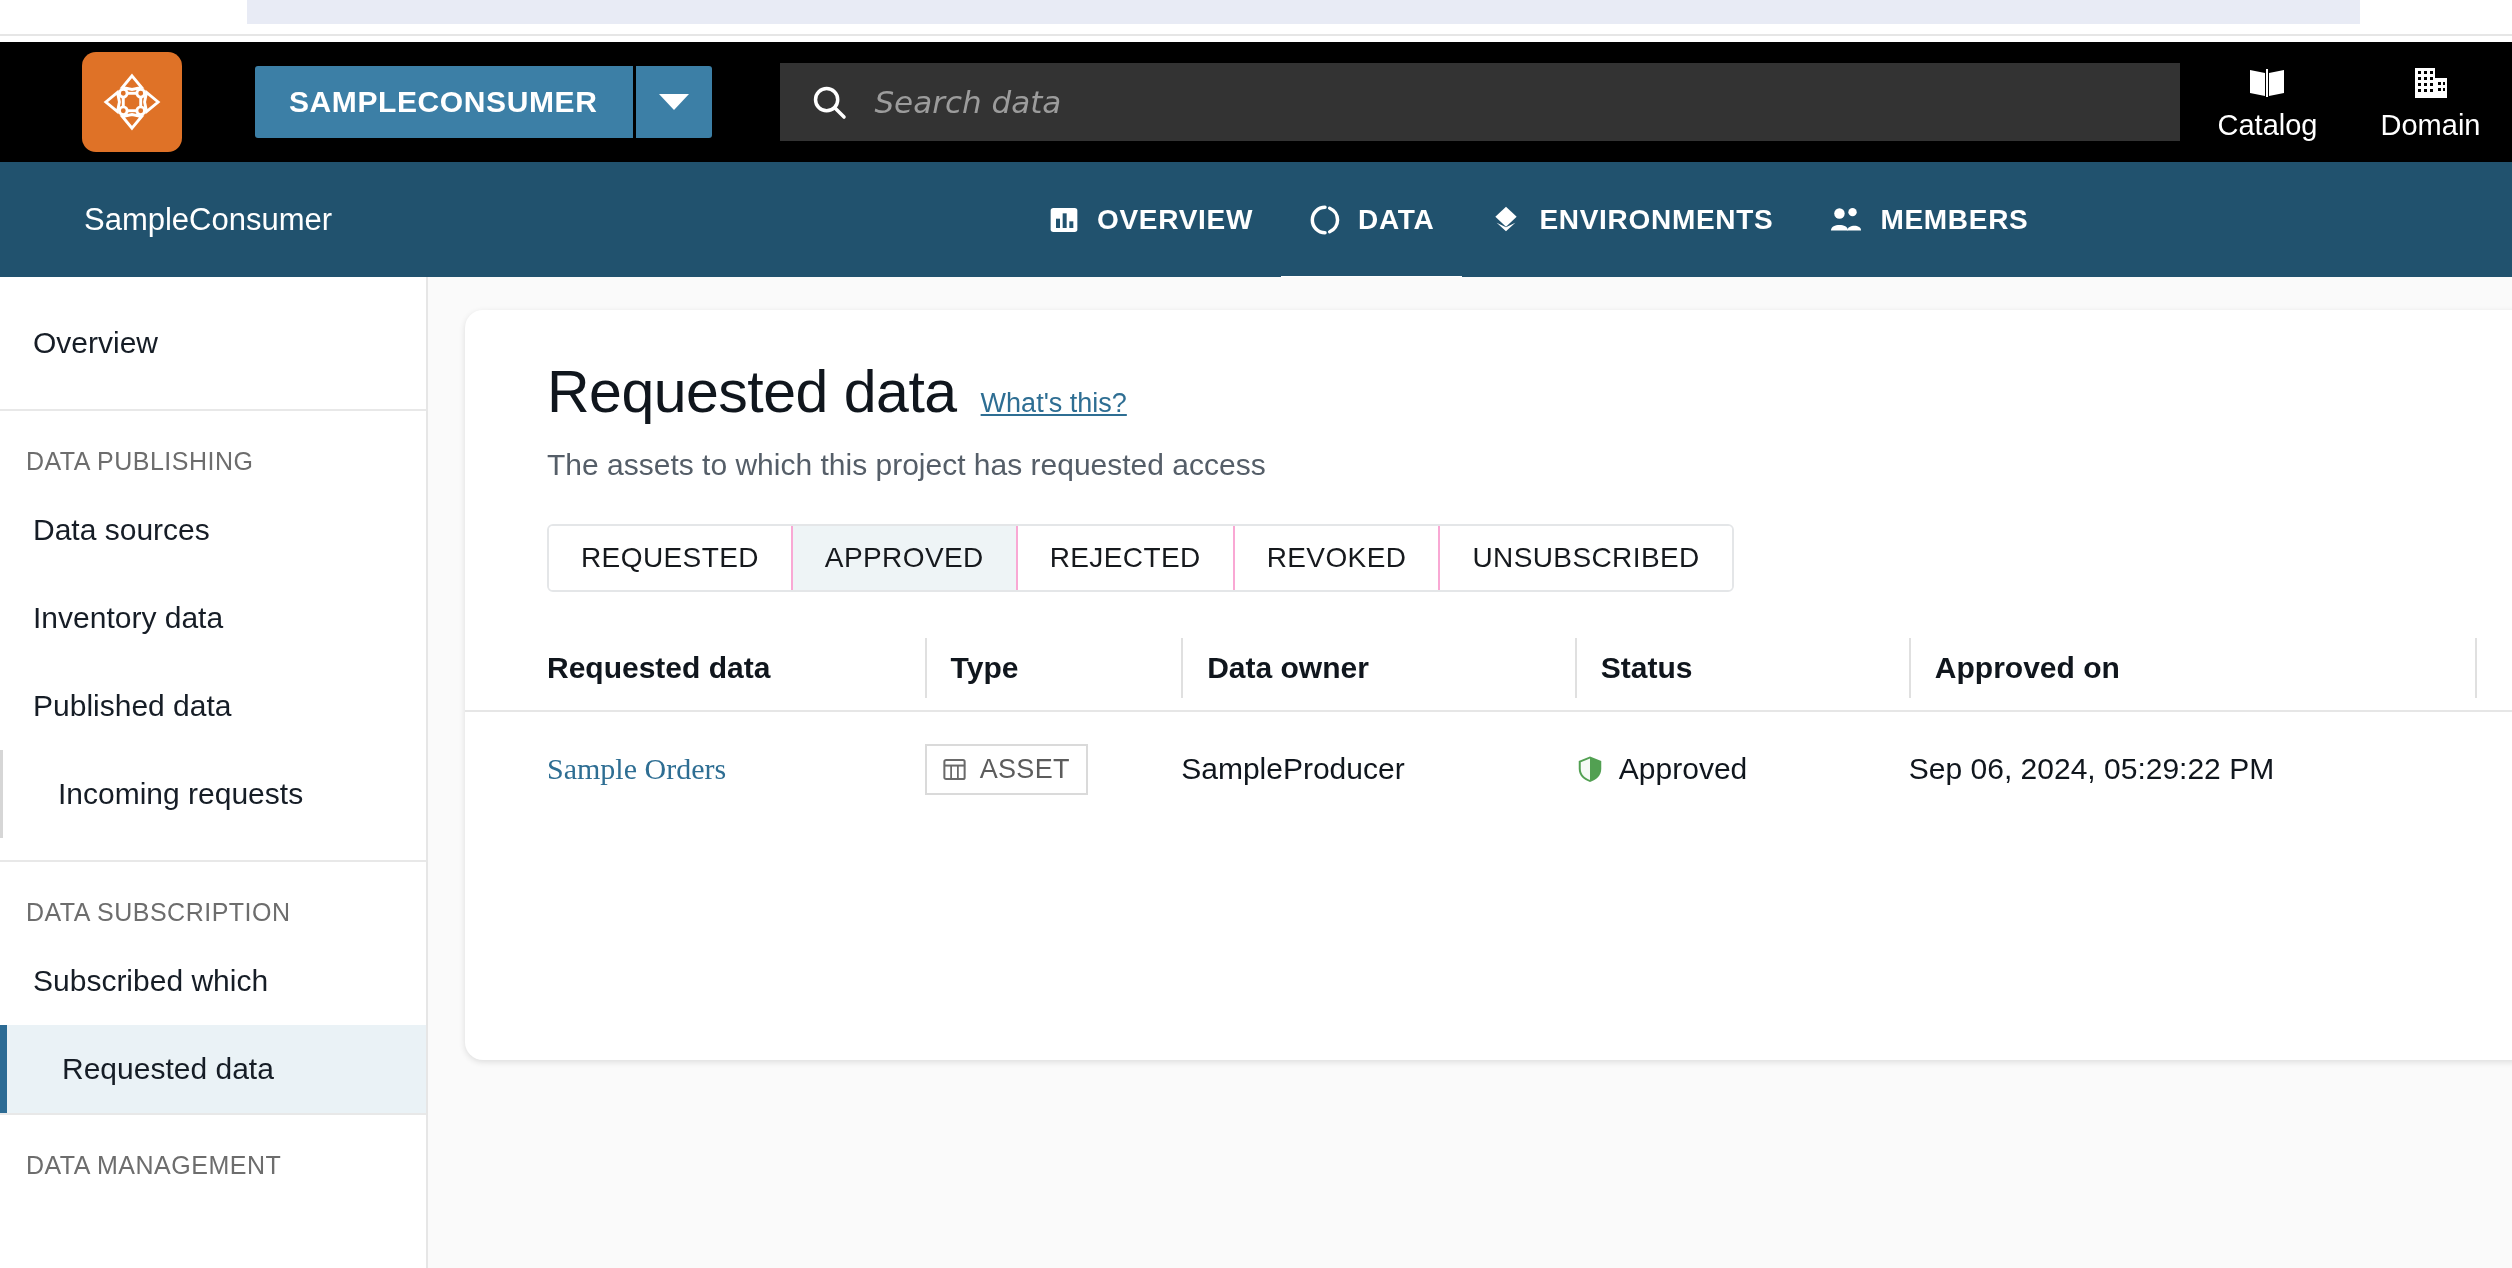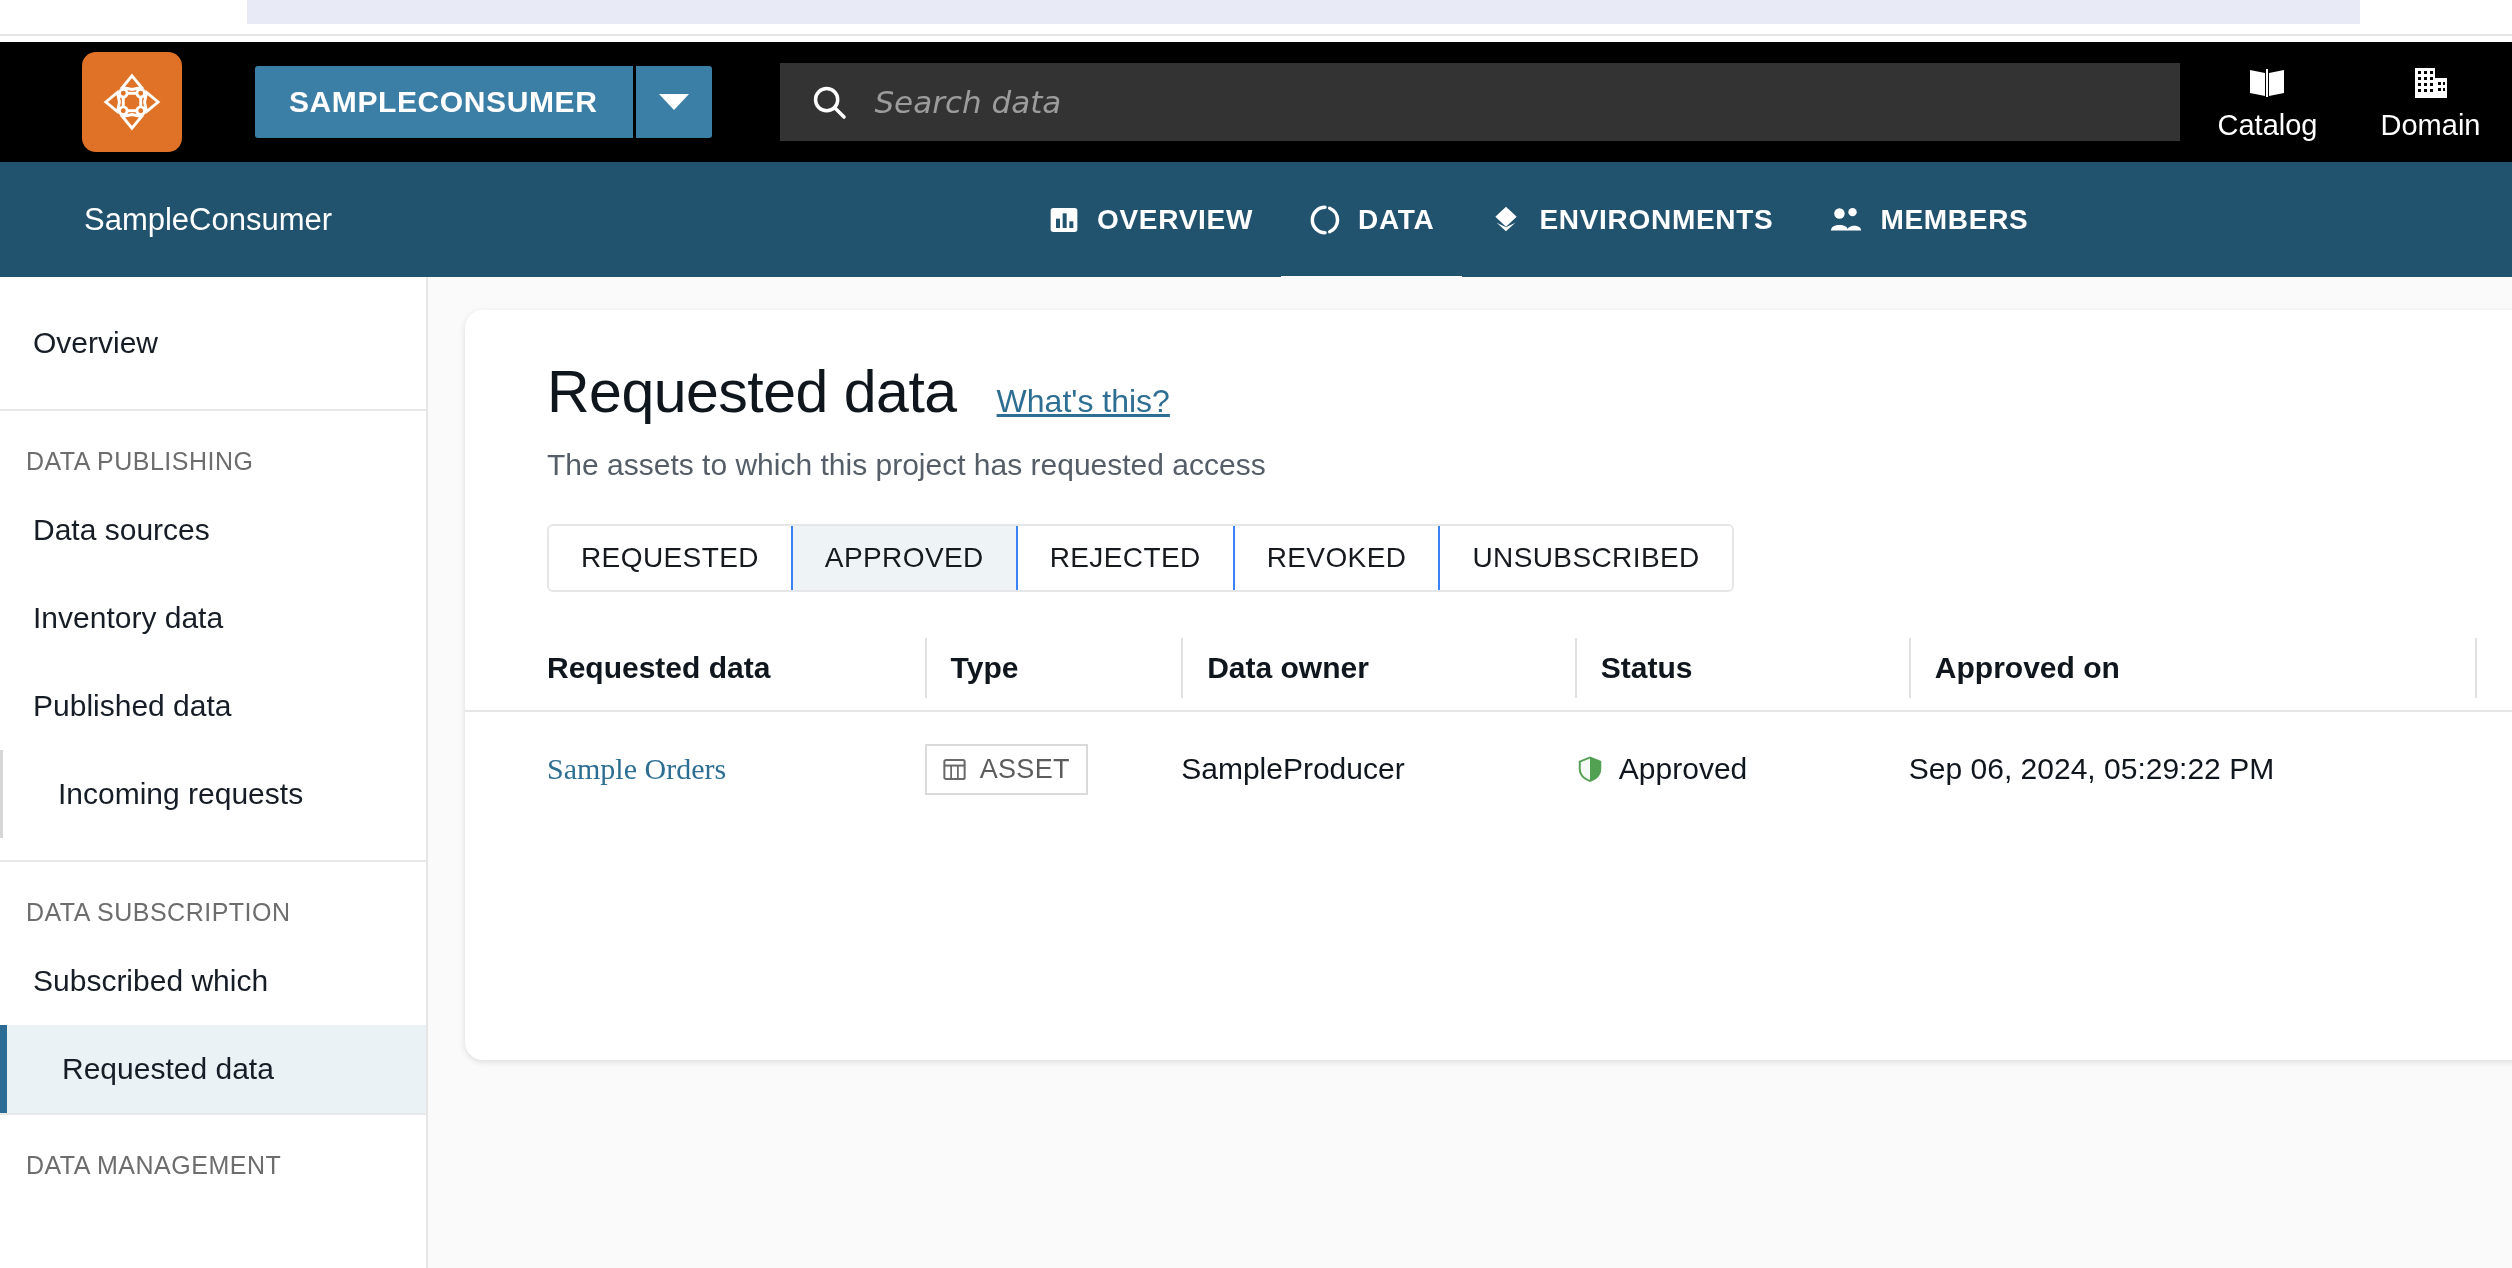--- a/index.html
+++ b/index.html
@@ -202,22 +202,22 @@
     box-shadow: 0 2px 6px rgba(0,0,0,0.12);
   }
   #card-header { padding: 48px 0 0 82px; display: flex; align-items: baseline; }
   #page-title {
     font-size: 59px;
     font-weight: normal;
     color: #10161d;
     letter-spacing: -0.5px;
   }
   #whats-this-link {
-    margin-left: 40px;
-    font-size: 32px;
+    margin-left: 24px;
+    font-size: 27px;
     color: #2e6e93;
     text-decoration: underline;
     cursor: pointer;
   }
   #page-subtitle {
     margin: 22px 0 0 82px;
     font-size: 30px;
     color: #555e68;
   }
 
@@ -230,21 +230,21 @@
     overflow: hidden;
     background: #ffffff;
   }
   #segmented-tabs .seg {
     padding: 0 32px;
     height: 64px;
     display: flex; align-items: center;
     font-size: 28px;
     color: #16191d;
     letter-spacing: 0.4px;
-    border-right: 2px solid #3b82f6;
+    border-right: 2px solid #f9a8d4;
     cursor: pointer;
     background: #ffffff;
   }
   #segmented-tabs .seg:last-child { border-right: none; text-align: center; }
   #segmented-tabs .seg.active { background: #eef4f6; }
 
   
   #data-table {
     margin: 34px 0 0 0;
     width: 2090px;

